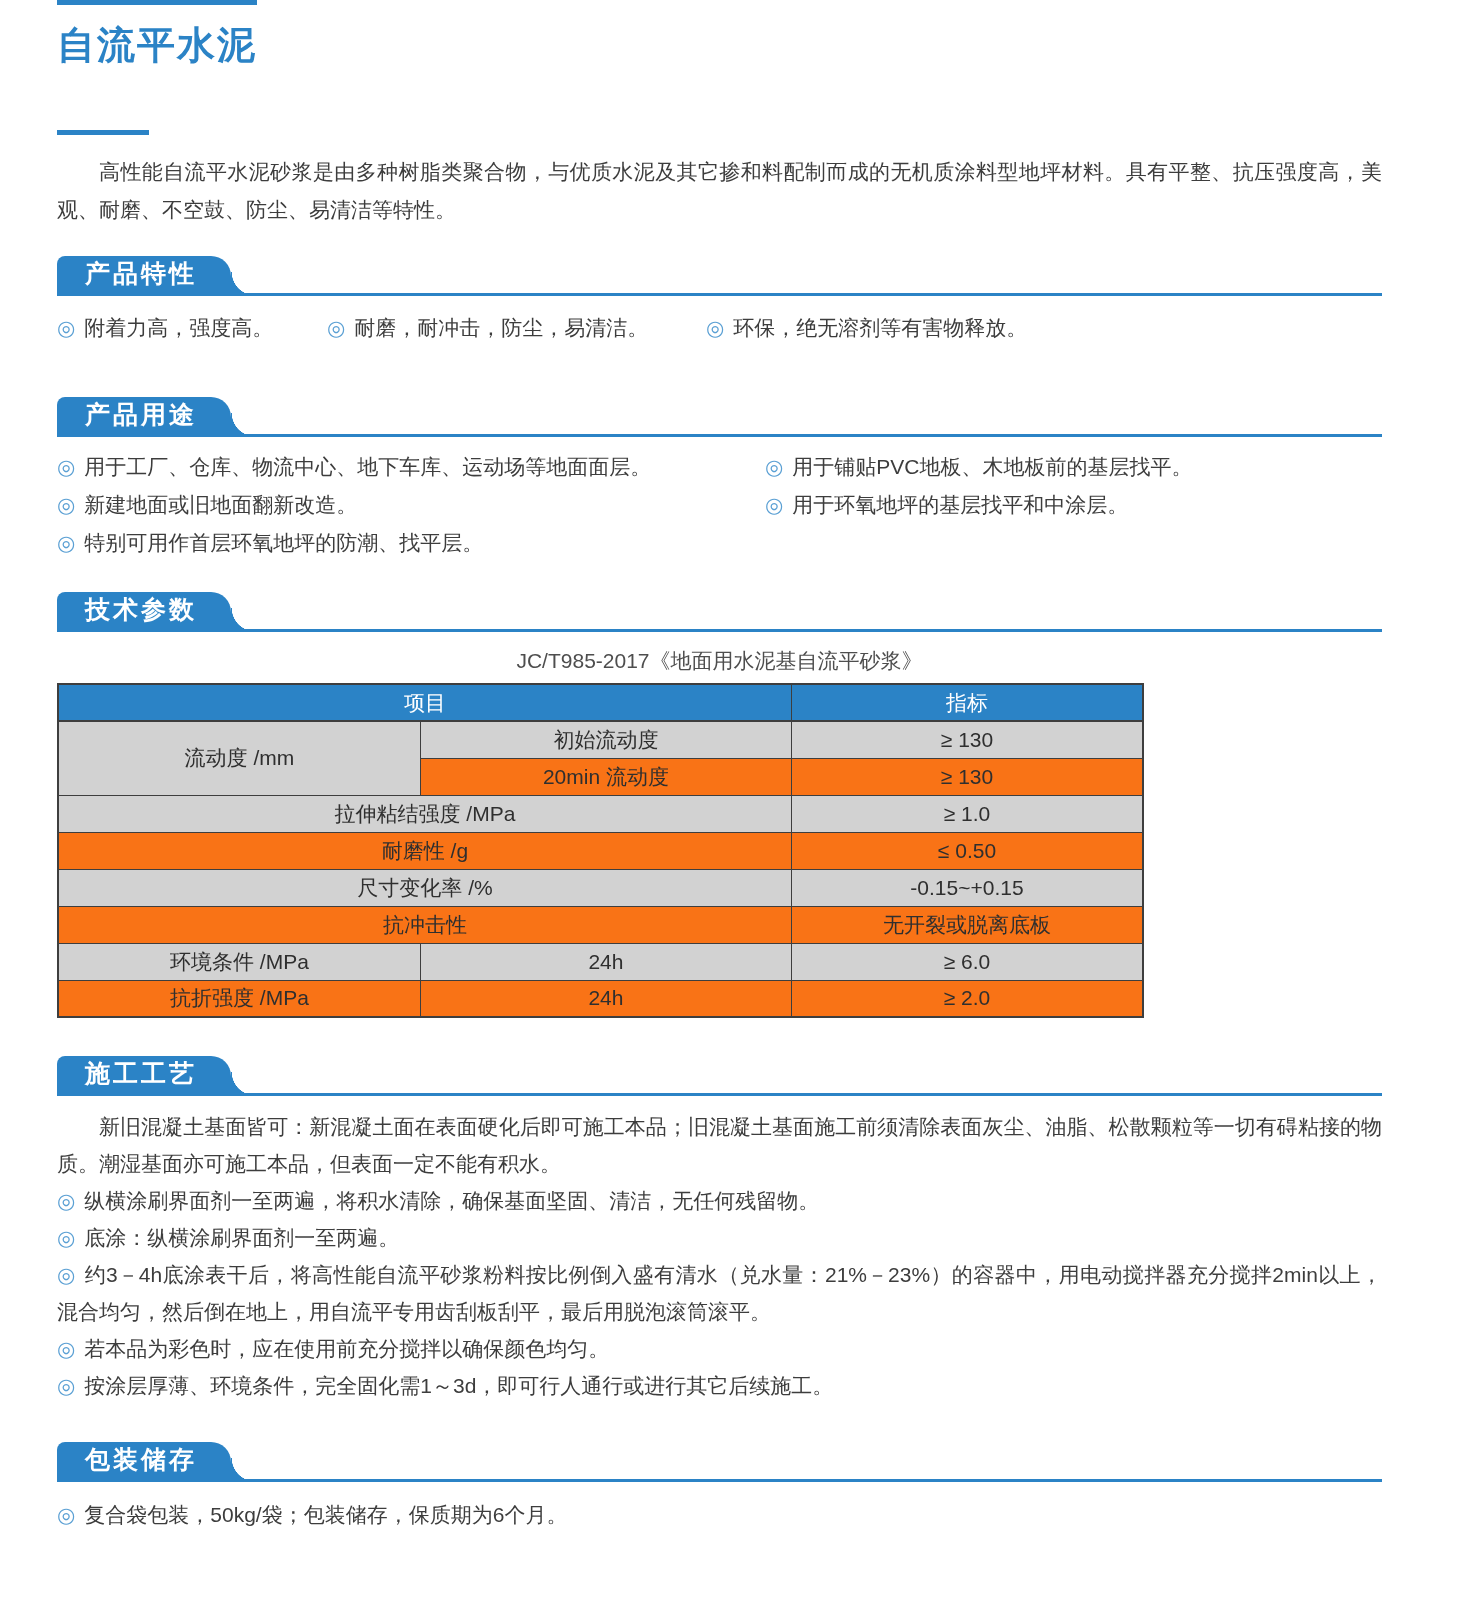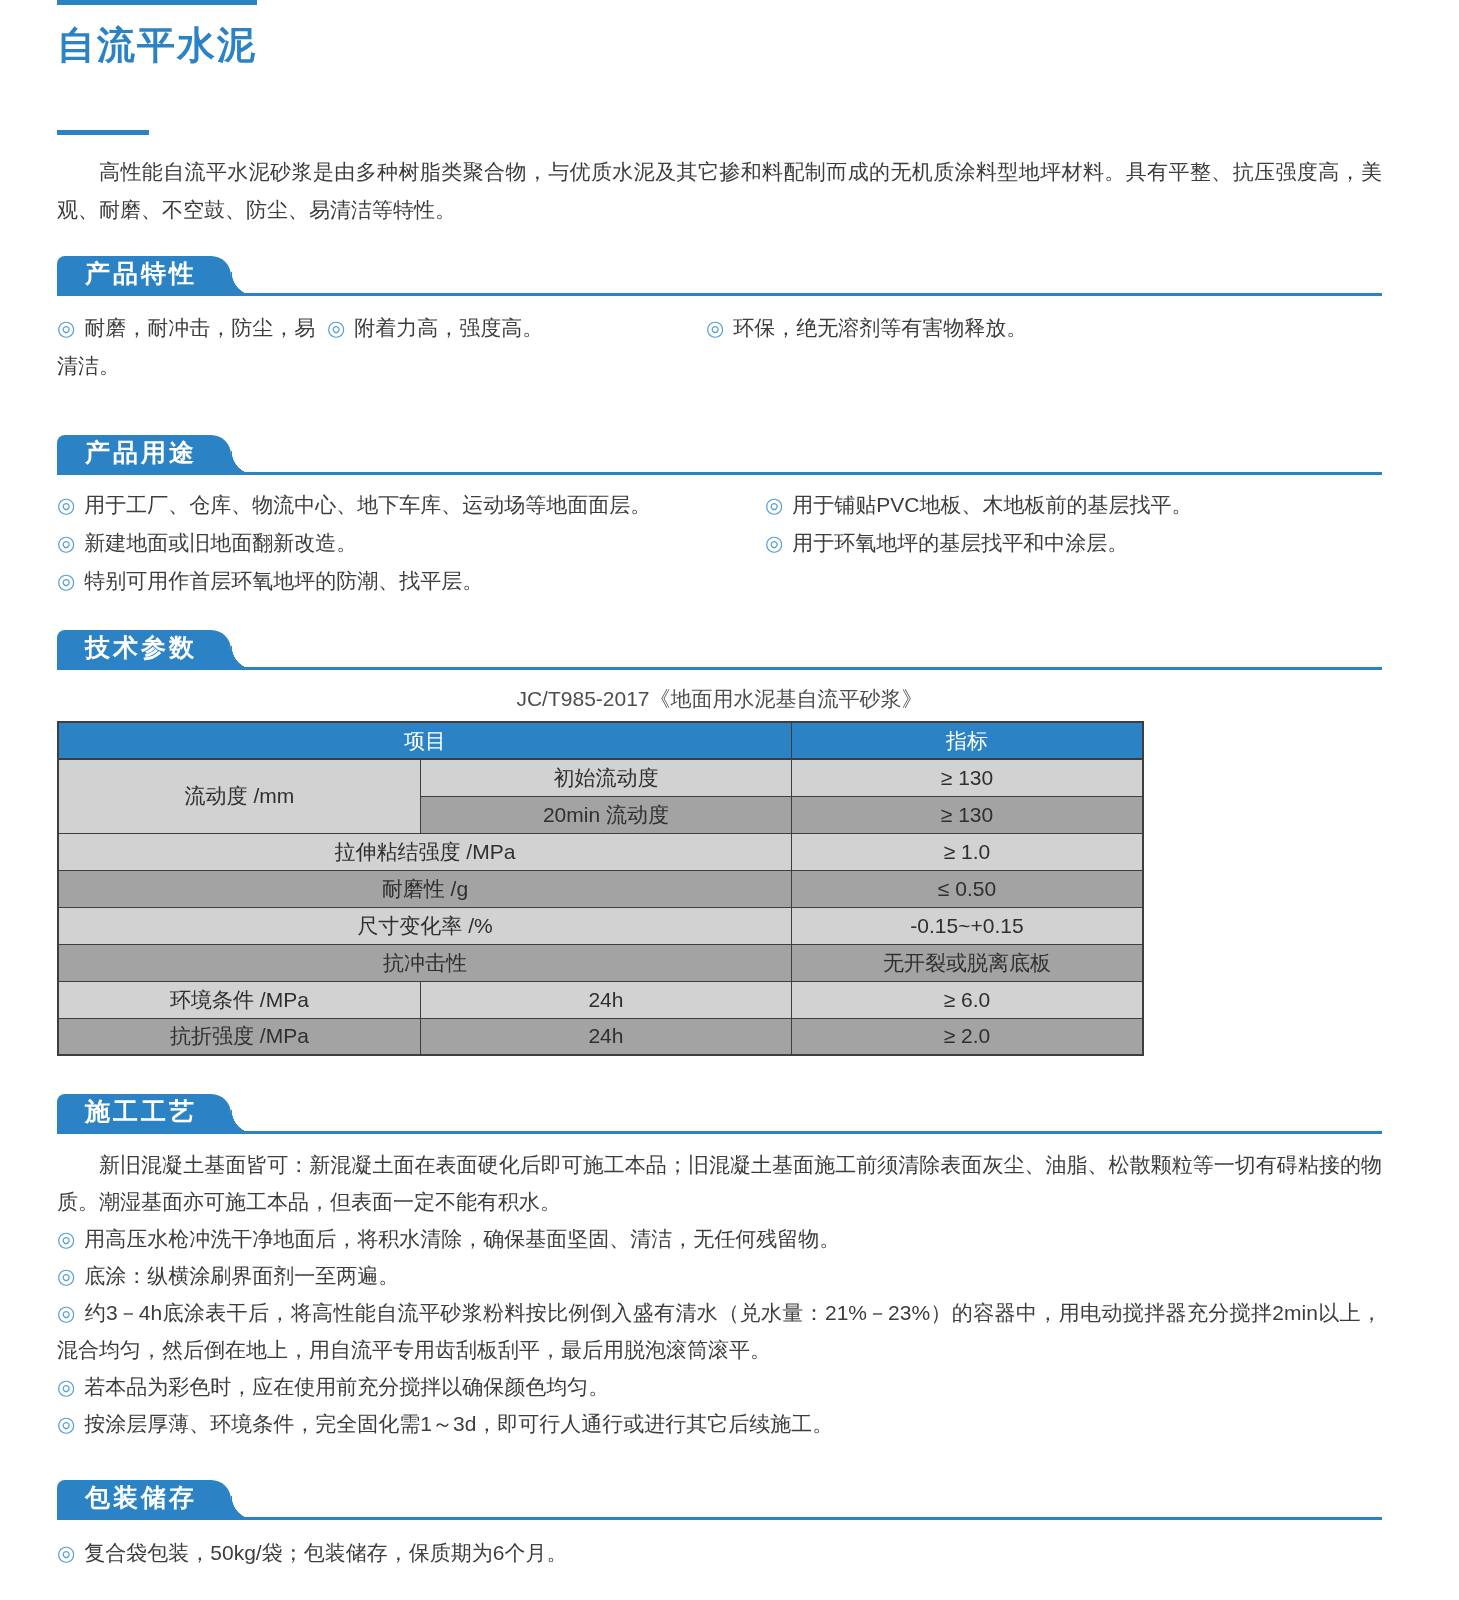--- a/index.html
+++ b/index.html
@@ -61,21 +61,21 @@
     border:2px solid var(--tbl-border);
   }
   table.tech-table th,table.tech-table td{
     border:1px solid var(--tbl-border);height:37px;padding:0 6px;
     text-align:center;font-size:21px;font-weight:normal;color:var(--cell-text);
   }
   table.tech-table thead th{
     background:var(--accent);color:#ffffff;border-bottom:2px solid var(--tbl-border);
   }
   tr.shade-gray td{background:var(--gray-row);}
-  tr.shade-white td{background:#a3a3a3;}
+  tr.shade-white td{background:#f97316;}
   
   .process-body{margin-top:12px;}
   .process-body p{margin:0;font-size:21px;line-height:37px;text-align:justify;}
   p.process-intro{text-indent:2em;}
   
   #sec-features{margin-top:27px;}
   #sec-uses{margin-top:50px;}
   #sec-tech{margin-top:30px;}
   #sec-process{margin-top:38px;}
   #sec-packaging{margin-top:38px;}
@@ -91,22 +91,22 @@
   <h1 class="page-title">自流平水泥</h1>
   <div class="title-rule"></div>
 
   <p class="intro">高性能自流平水泥砂浆是由多种树脂类聚合物，与优质水泥及其它掺和料配制而成的无机质涂料型地坪材料。具有平整、抗压强度高，美观、耐磨、不空鼓、防尘、易清洁等特性。</p>
 
   <section id="sec-features">
     <div class="sec-head">
       <span class="sec-tab">产品特性</span>
     </div>
     <div class="features-row" id="features-list">
+        <p class="li"><span class="bullet">◎</span><span>附着力高，强度高。</span></p>
         <p class="li"><span class="bullet">◎</span><span>耐磨，耐冲击，防尘，易清洁。</span></p>
-        <p class="li"><span class="bullet">◎</span><span>附着力高，强度高。</span></p>
         <p class="li"><span class="bullet">◎</span><span>环保，绝无溶剂等有害物释放。</span></p>
       </div>
   </section>
 
   <section id="sec-uses">
     <div class="sec-head">
       <span class="sec-tab">产品用途</span>
     </div>
     <div class="uses-cols">
       <div class="uses-left" id="uses-left">
@@ -178,21 +178,21 @@
     </table>
   </section>
 
   <section id="sec-process">
     <div class="sec-head">
       <span class="sec-tab">施工工艺</span>
     </div>
     <div class="process-body">
       <p class="process-intro">新旧混凝土基面皆可：新混凝土面在表面硬化后即可施工本品；旧混凝土基面施工前须清除表面灰尘、油脂、松散颗粒等一切有碍粘接的物质。潮湿基面亦可施工本品，但表面一定不能有积水。</p>
       <div id="process-list">
-          <p class=""><span class="bullet">◎</span><span>用高压水枪冲洗干净地面后，将积水清除，确保基面坚固、清洁，无任何残留物。</span></p>
+          <p class=""><span class="bullet">◎</span><span>纵横涂刷界面剂一至两遍，将积水清除，确保基面坚固、清洁，无任何残留物。</span></p>
           <p class=""><span class="bullet">◎</span><span>底涂：纵横涂刷界面剂一至两遍。</span></p>
           <p class=""><span class="bullet">◎</span><span>约3－4h底涂表干后，将高性能自流平砂浆粉料按比例倒入盛有清水（兑水量：21%－23%）的容器中，用电动搅拌器充分搅拌2min以上，混合均匀，然后倒在地上，用自流平专用齿刮板刮平，最后用脱泡滚筒滚平。</span></p>
           <p class=""><span class="bullet">◎</span><span>若本品为彩色时，应在使用前充分搅拌以确保颜色均匀。</span></p>
           <p class=""><span class="bullet">◎</span><span>按涂层厚薄、环境条件，完全固化需1～3d，即可行人通行或进行其它后续施工。</span></p>
         </div>
     </div>
   </section>
 
   <section id="sec-packaging">
     <div class="sec-head">

